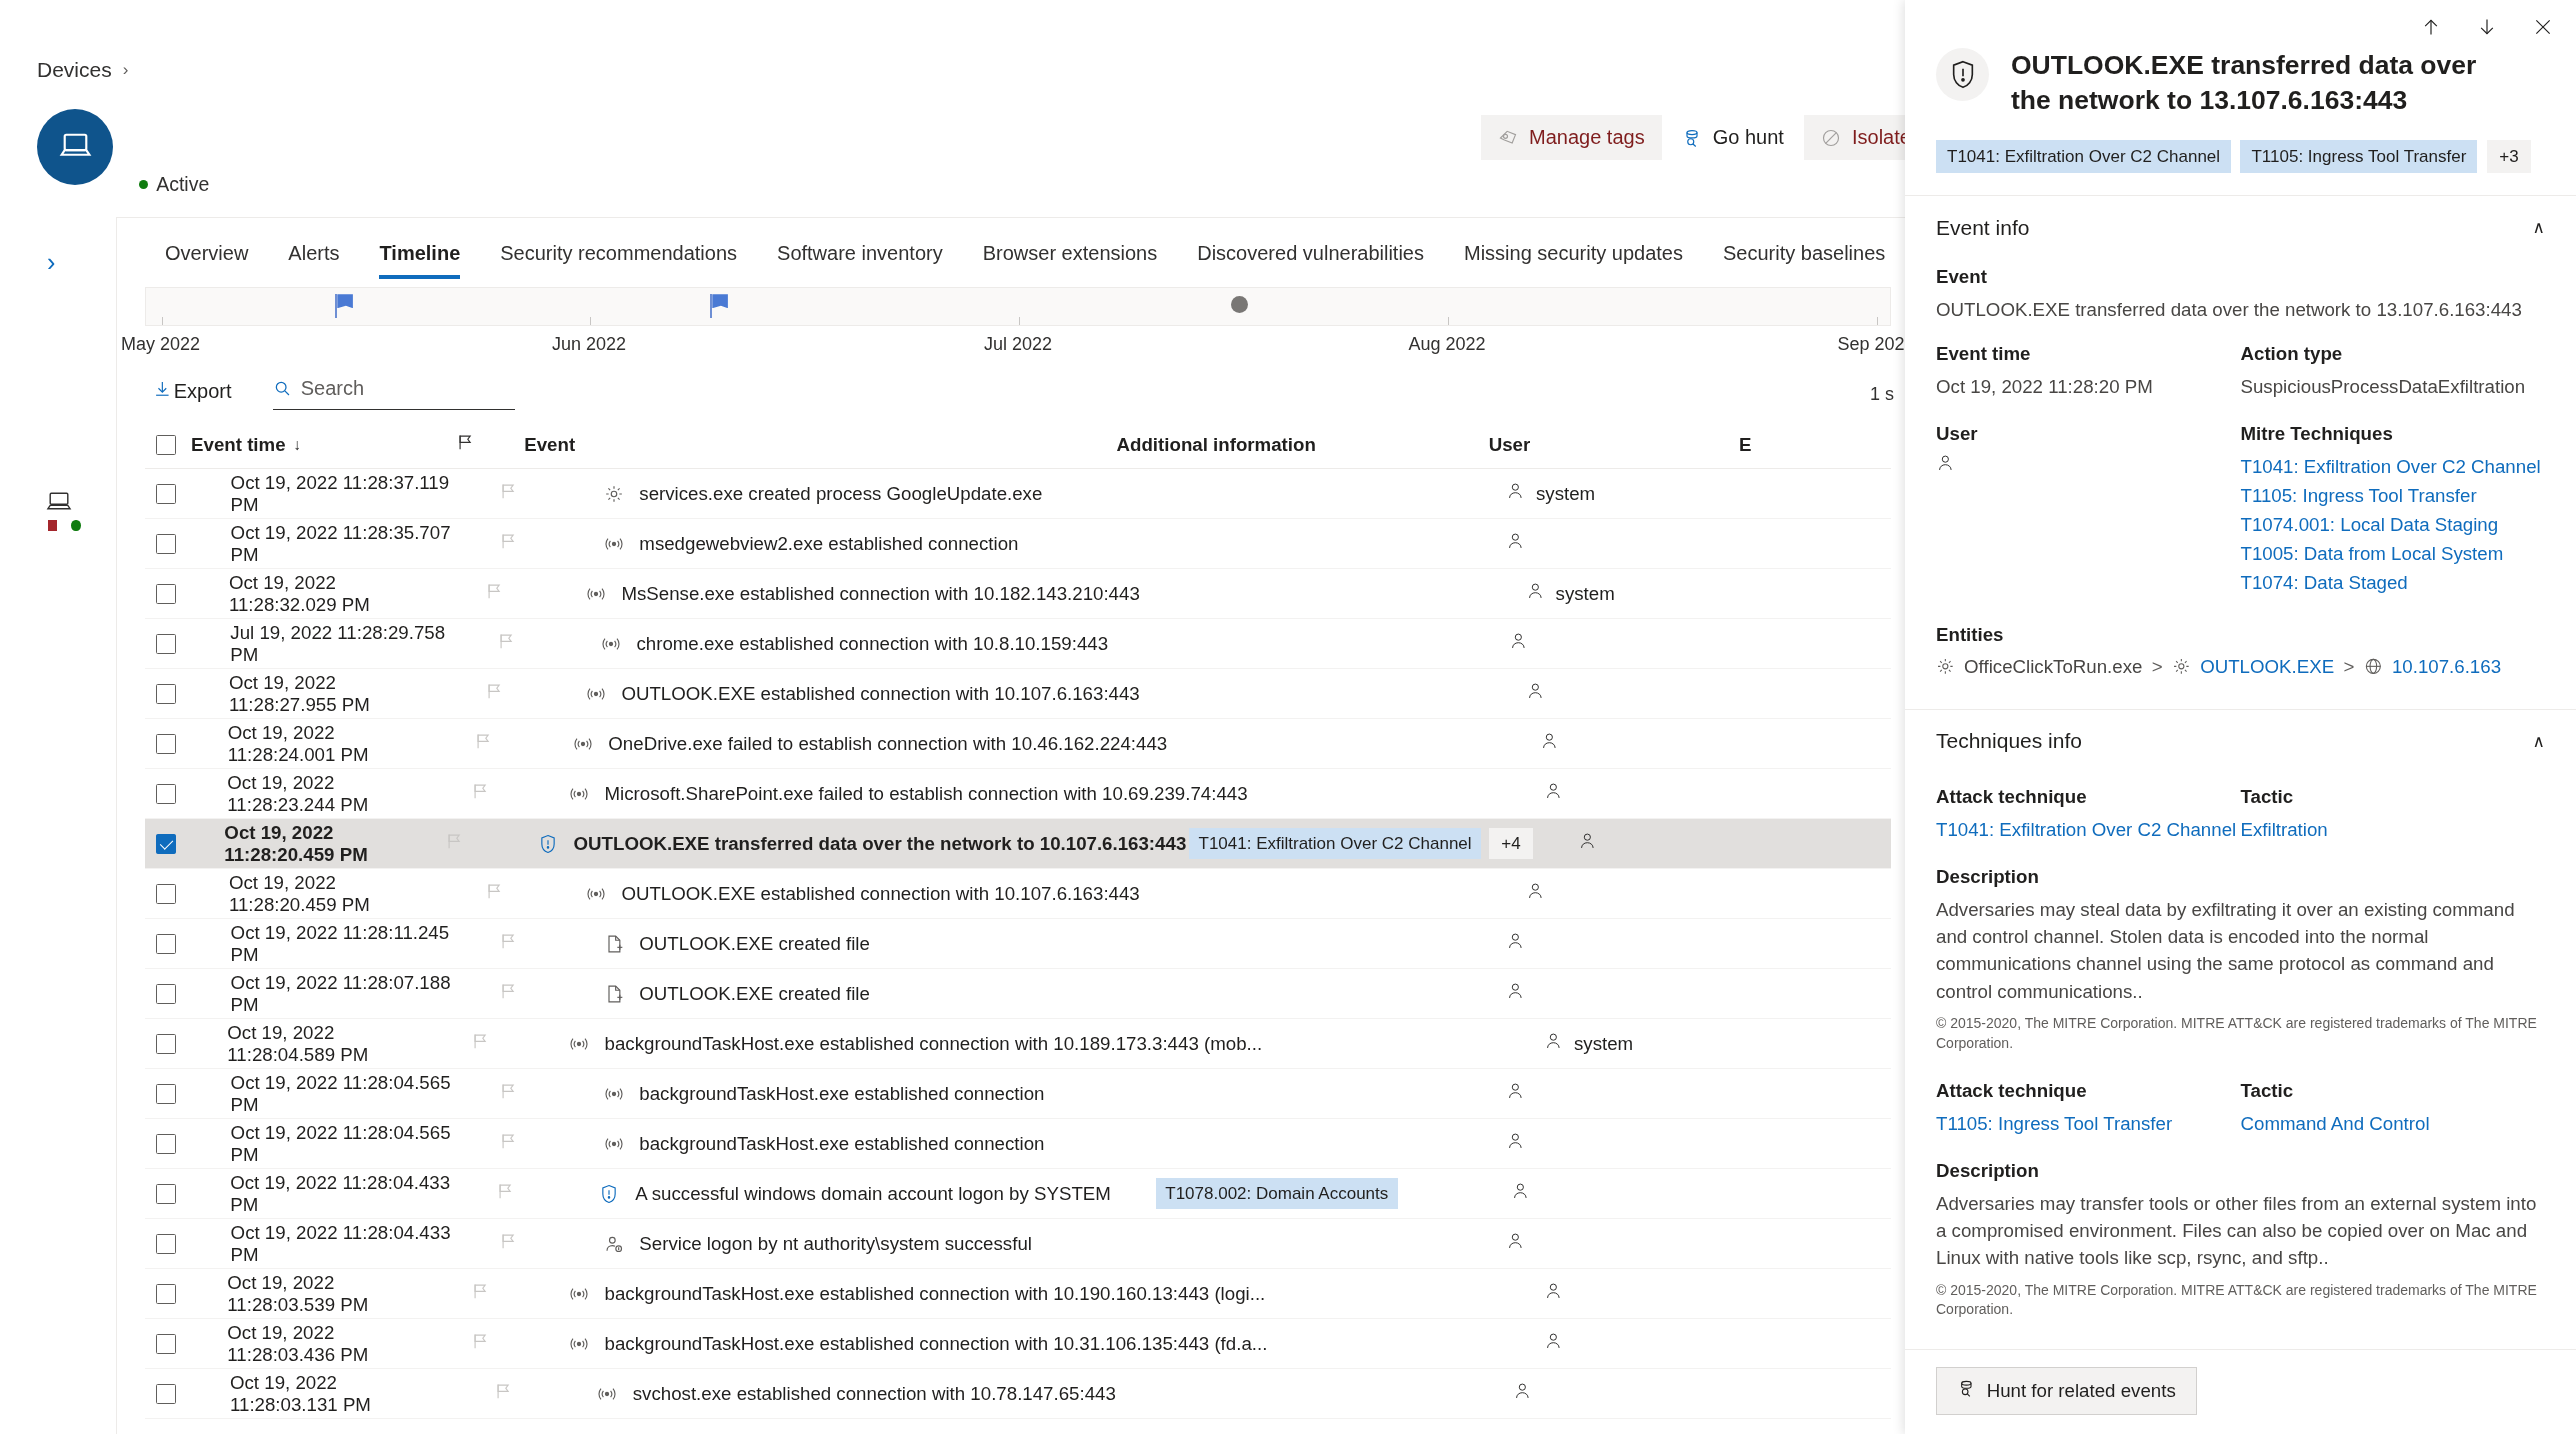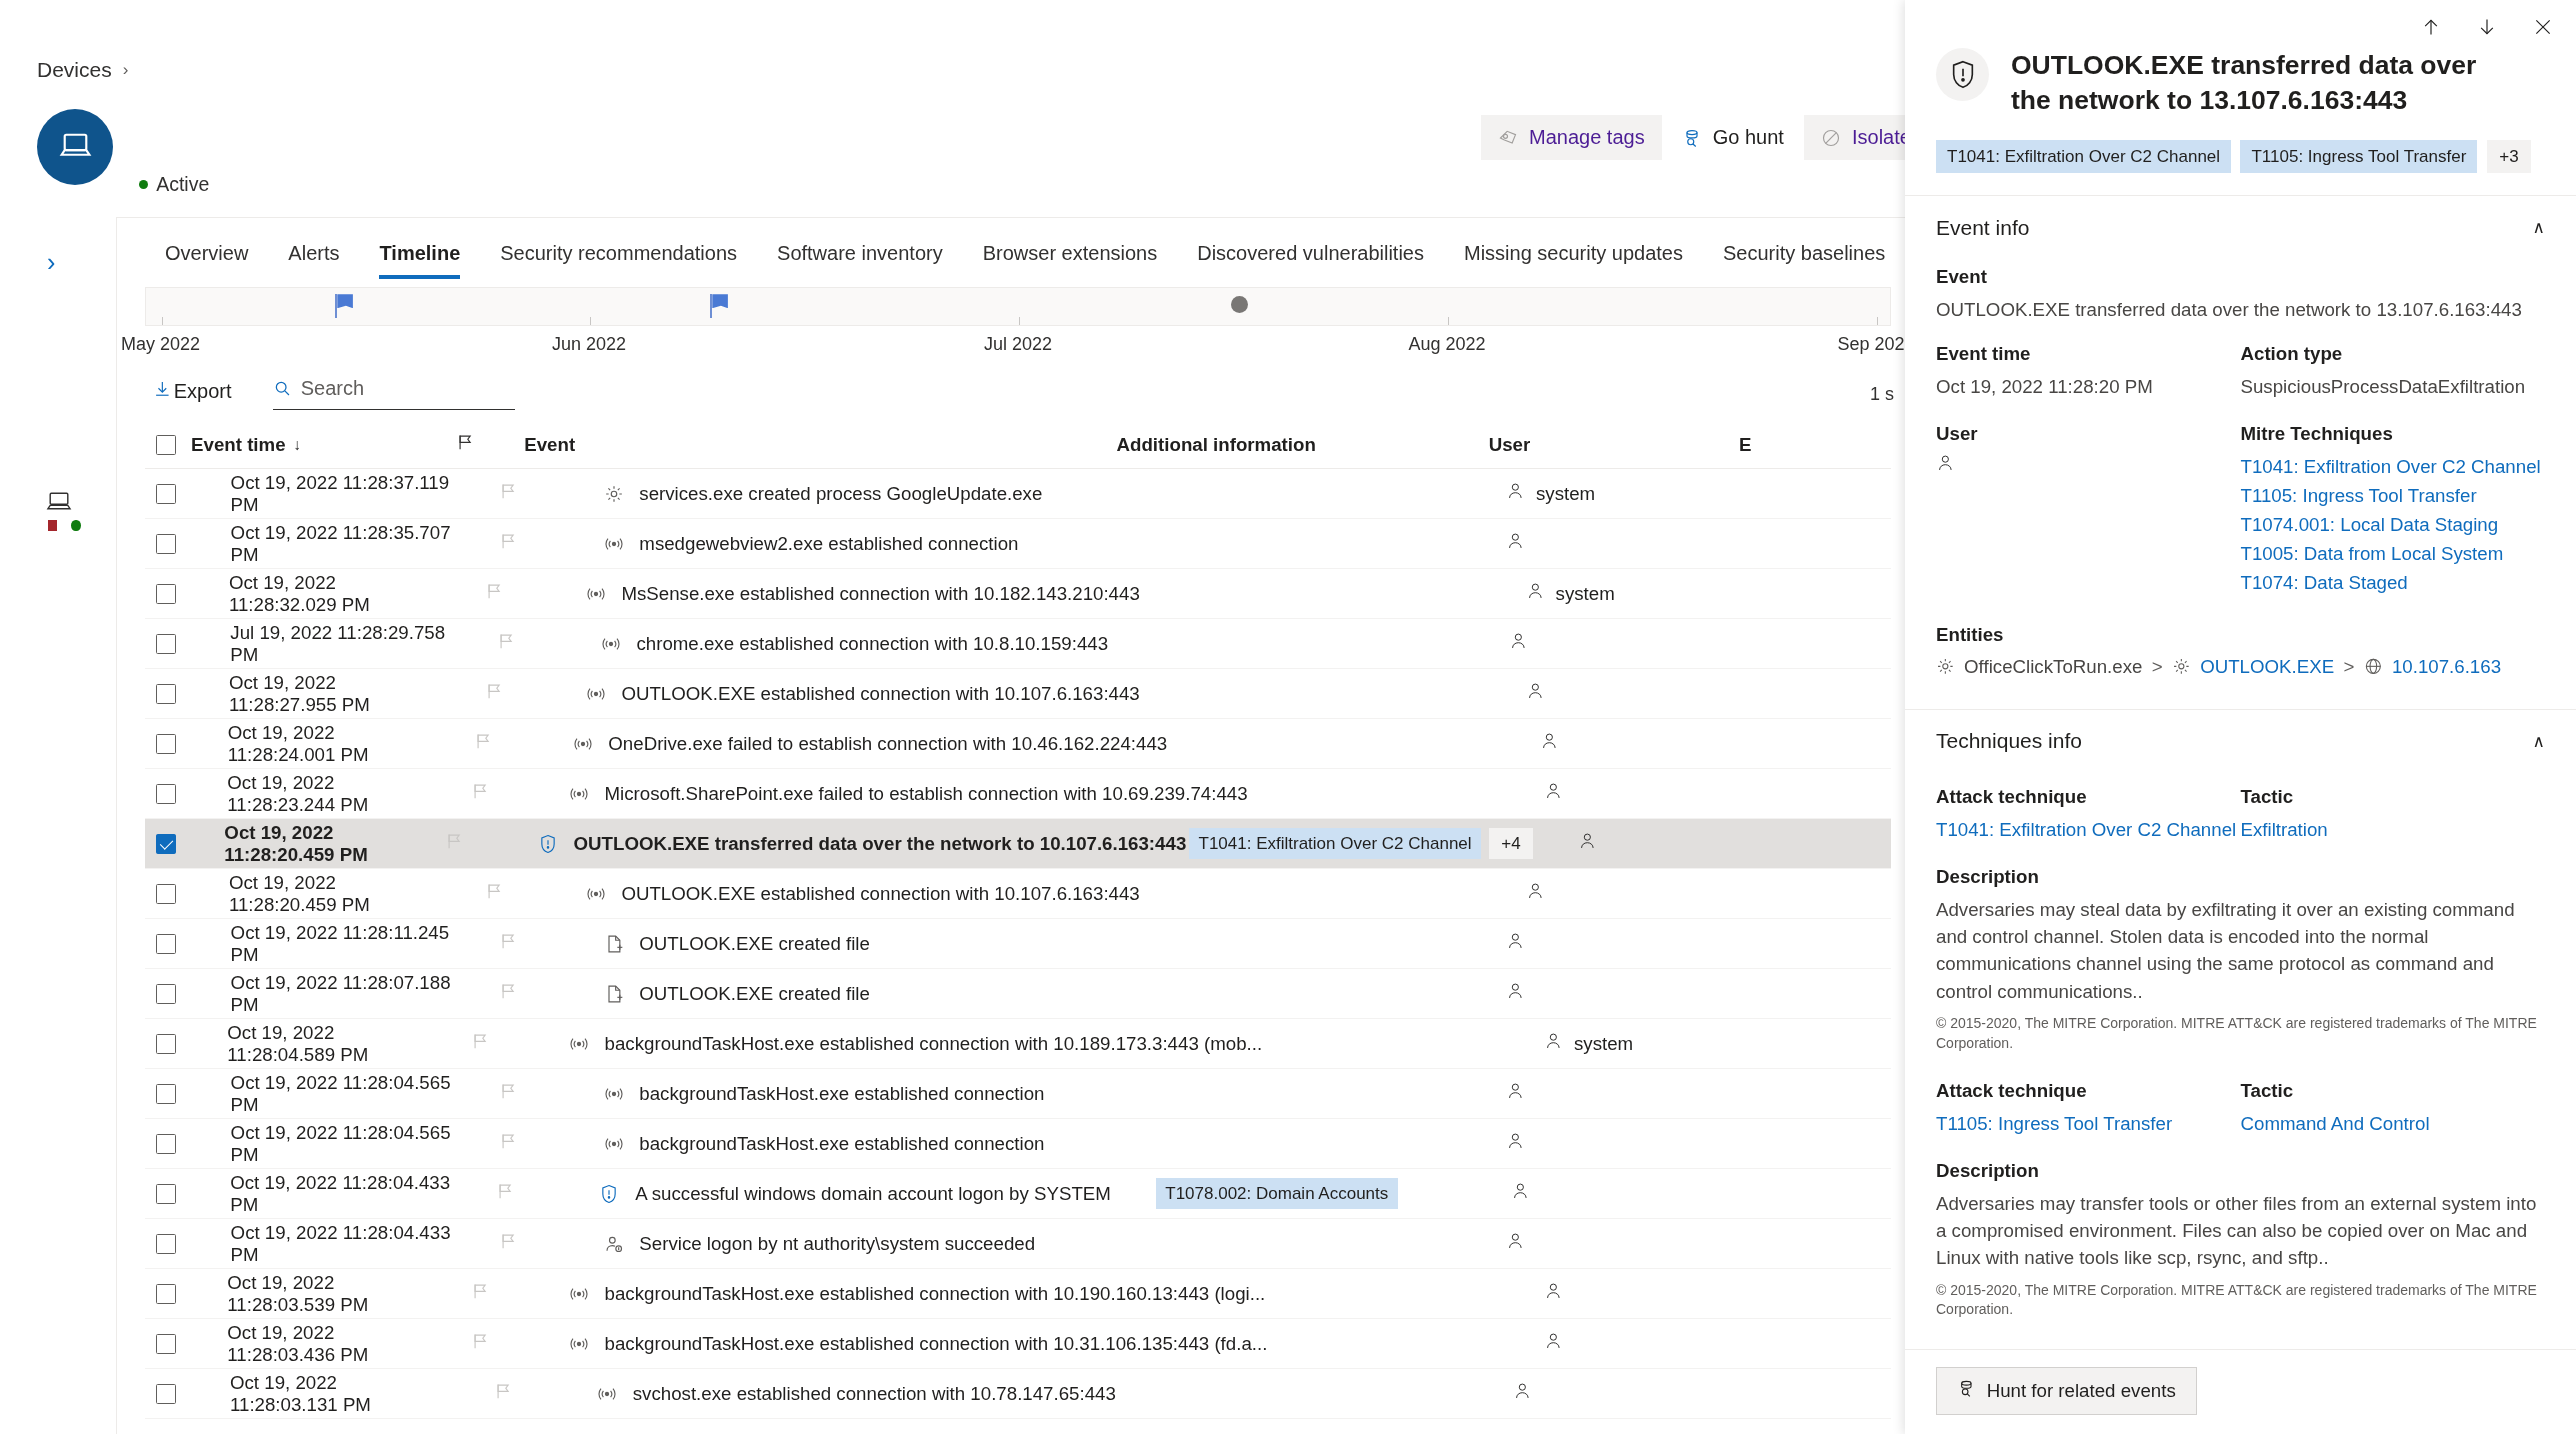--- a/index.html
+++ b/index.html
@@ -39,21 +39,21 @@
   .cmdbar {
     position: absolute; left: 1481px; top: 115px;
     display: flex; align-items: center; gap: 3.1px;
     font-size: 20px;
   }
   .cmd-btn {
     display: flex; align-items: center; gap: 11px;
     padding: 11px 17px; white-space: nowrap;
     color: #201f1e;
   }
-  .cmd-btn.disabled { color: #4c1d95; background: #f3f2f1; justify-content: space-between; }
+  .cmd-btn.disabled { color: #7f1d1d; background: #f3f2f1; justify-content: space-between; }
   .cmd-btn.disabled .ic { color: #a19f9d; }
   .cmd-btn .ic { color: #0f6cbd; display: flex; align-items: center; }
   .cmd-btn .ic svg { width: 20px; height: 20px; }
 
   
   .rail {
     position: absolute; left: 0; top: 217px;
     width: 117px; height: 1218px;
     border-right: 0.8px solid #edebe9;
   }
@@ -954,21 +954,21 @@
           <div class="cell col-event">
             <span class="evt">
               <span class="gi">
                 <svg viewBox="0 0 24 24" fill="none" stroke="currentColor" stroke-width="1.4">
                   <circle cx="10" cy="7.5" r="3.4"></circle>
                   <path d="M3.6 20c0-3.6 2.9-6 6.4-6 1.2 0 2.3.3 3.2.8"></path>
                   <circle cx="17.6" cy="17.6" r="3.4"></circle>
                   <line x1="17.6" y1="15.8" x2="17.6" y2="19.4"></line>
                 </svg>
               </span>
-              <span>Service logon by nt authority\system succeeded</span>
+              <span>Service logon by nt authority\system successful</span>
             </span>
           </div>
           <div class="cell col-addl"></div>
           <div class="cell col-user">
             <span class="usercell">
               <span><svg viewBox="0 0 24 26" fill="none" stroke="currentColor" stroke-width="1.3">
                   <circle cx="12" cy="8" r="4"></circle>
                   <path d="M4.5 22c0-4 3.4-6.8 7.5-6.8s7.5 2.8 7.5 6.8"></path>
                 </svg></span>
               <span></span>

